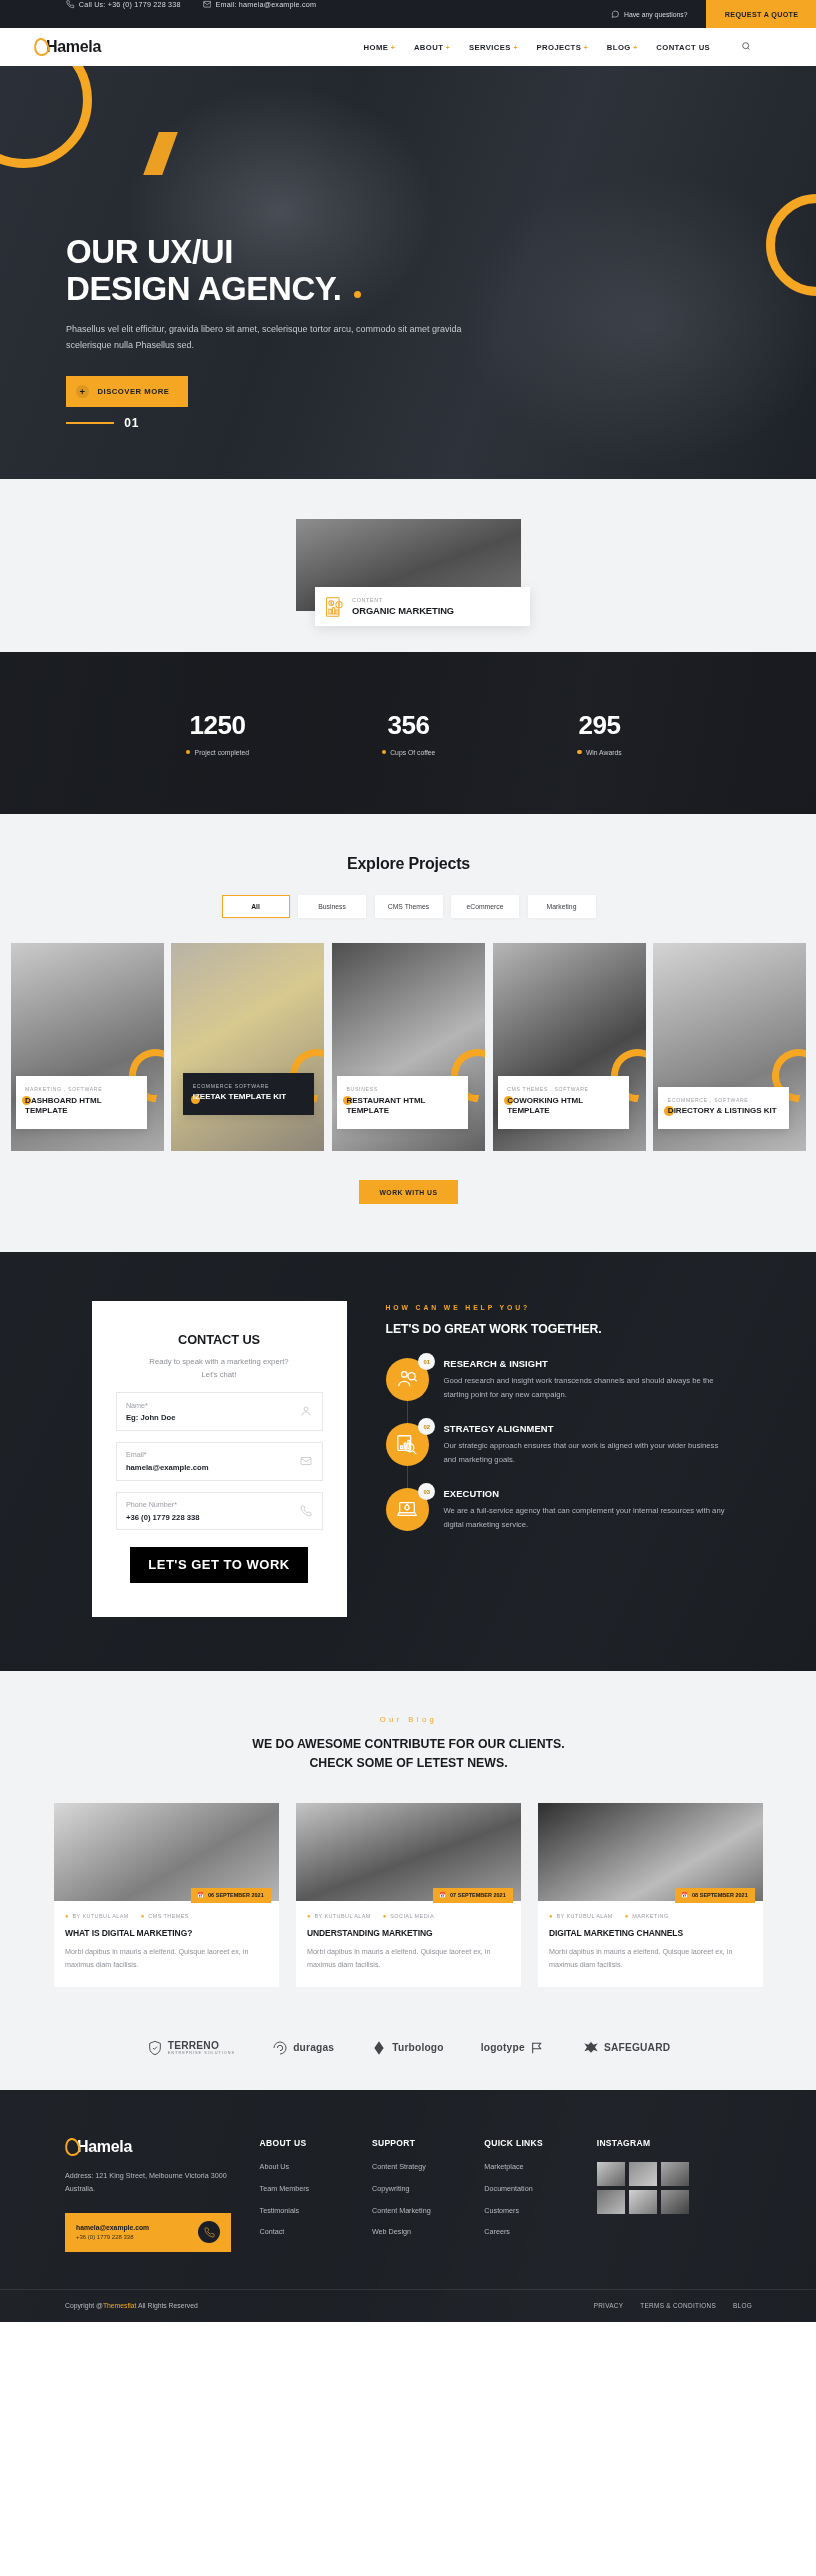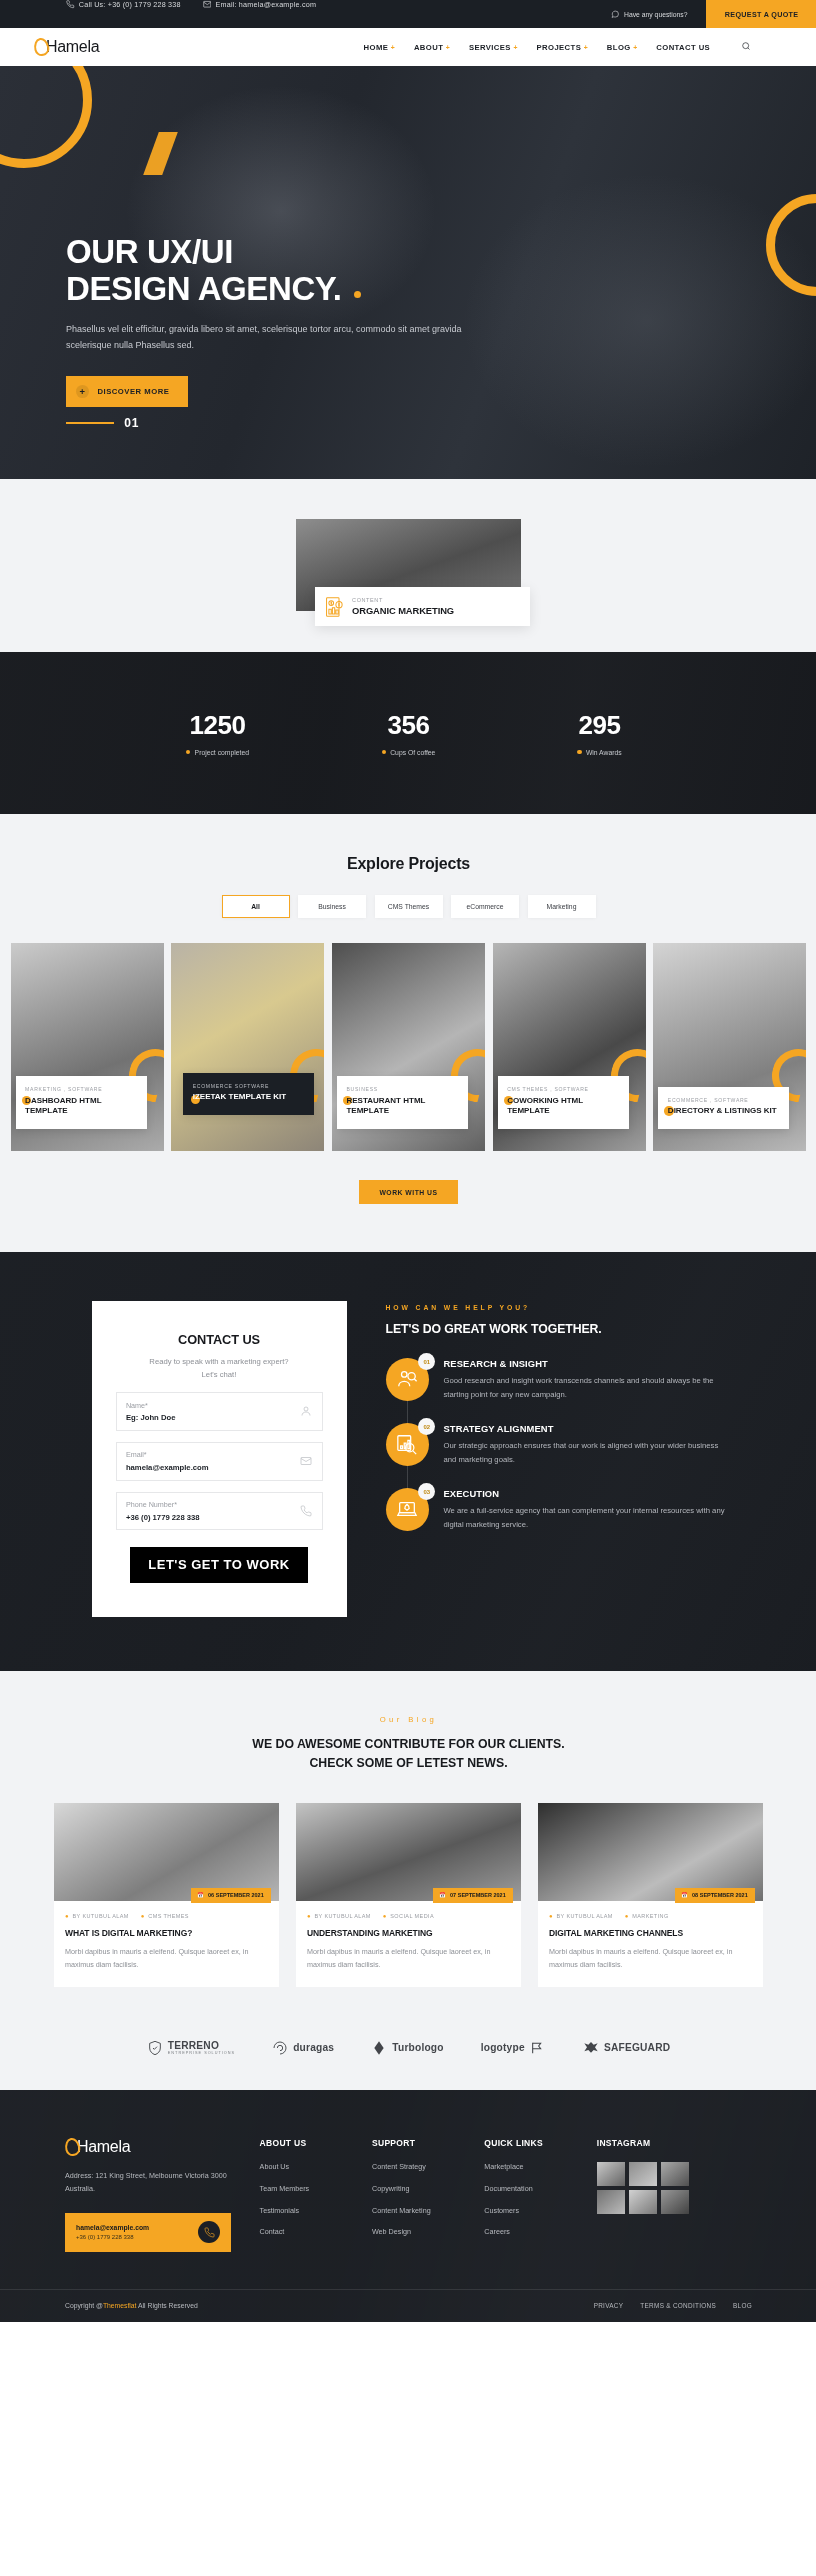--- a/index.html
+++ b/index.html
@@ -33,21 +33,21 @@
   .header {
     background:#fff; height:38px; display:flex; align-items:center;
     padding:0 66px 0 34px; position:relative; z-index:20;
   }
   .logo { display:flex; align-items:center; gap:0px; }
   .logo-mark {
     width:14.5px; height:18px; border:2.6px solid #f5a623;
     border-radius:50% 50% 50% 50%/ 60% 60% 40% 40%;
     transform:rotate(-12deg); margin-right:-2.6px;
   }
-  .logo-text { font-size:16px; font-weight:normal; color:#17191d; letter-spacing:-0.3px; font-family:"Liberation Sans",sans-serif; }
+  .logo-text { font-size:16px; font-weight:bold; color:#17191d; letter-spacing:-0.3px; font-family:"Liberation Sans",sans-serif; }
   .nav { margin-left:auto; display:flex; align-items:center; gap:18.7px; }
   .nav-item {
     font-size:7.7px; font-weight:bold; letter-spacing:0.4px; color:#1b1f25;
     cursor:pointer; display:flex; align-items:center; gap:2.6px;
   }
   .nav-item .plus { color:#f5a623; font-size:6.8px; }
   .search-btn { margin-left:12px; cursor:pointer; }
   .search-btn svg { width:10.2px; height:10.2px; stroke:#1b1f25; fill:none; stroke-width:1.6; }
 
   

